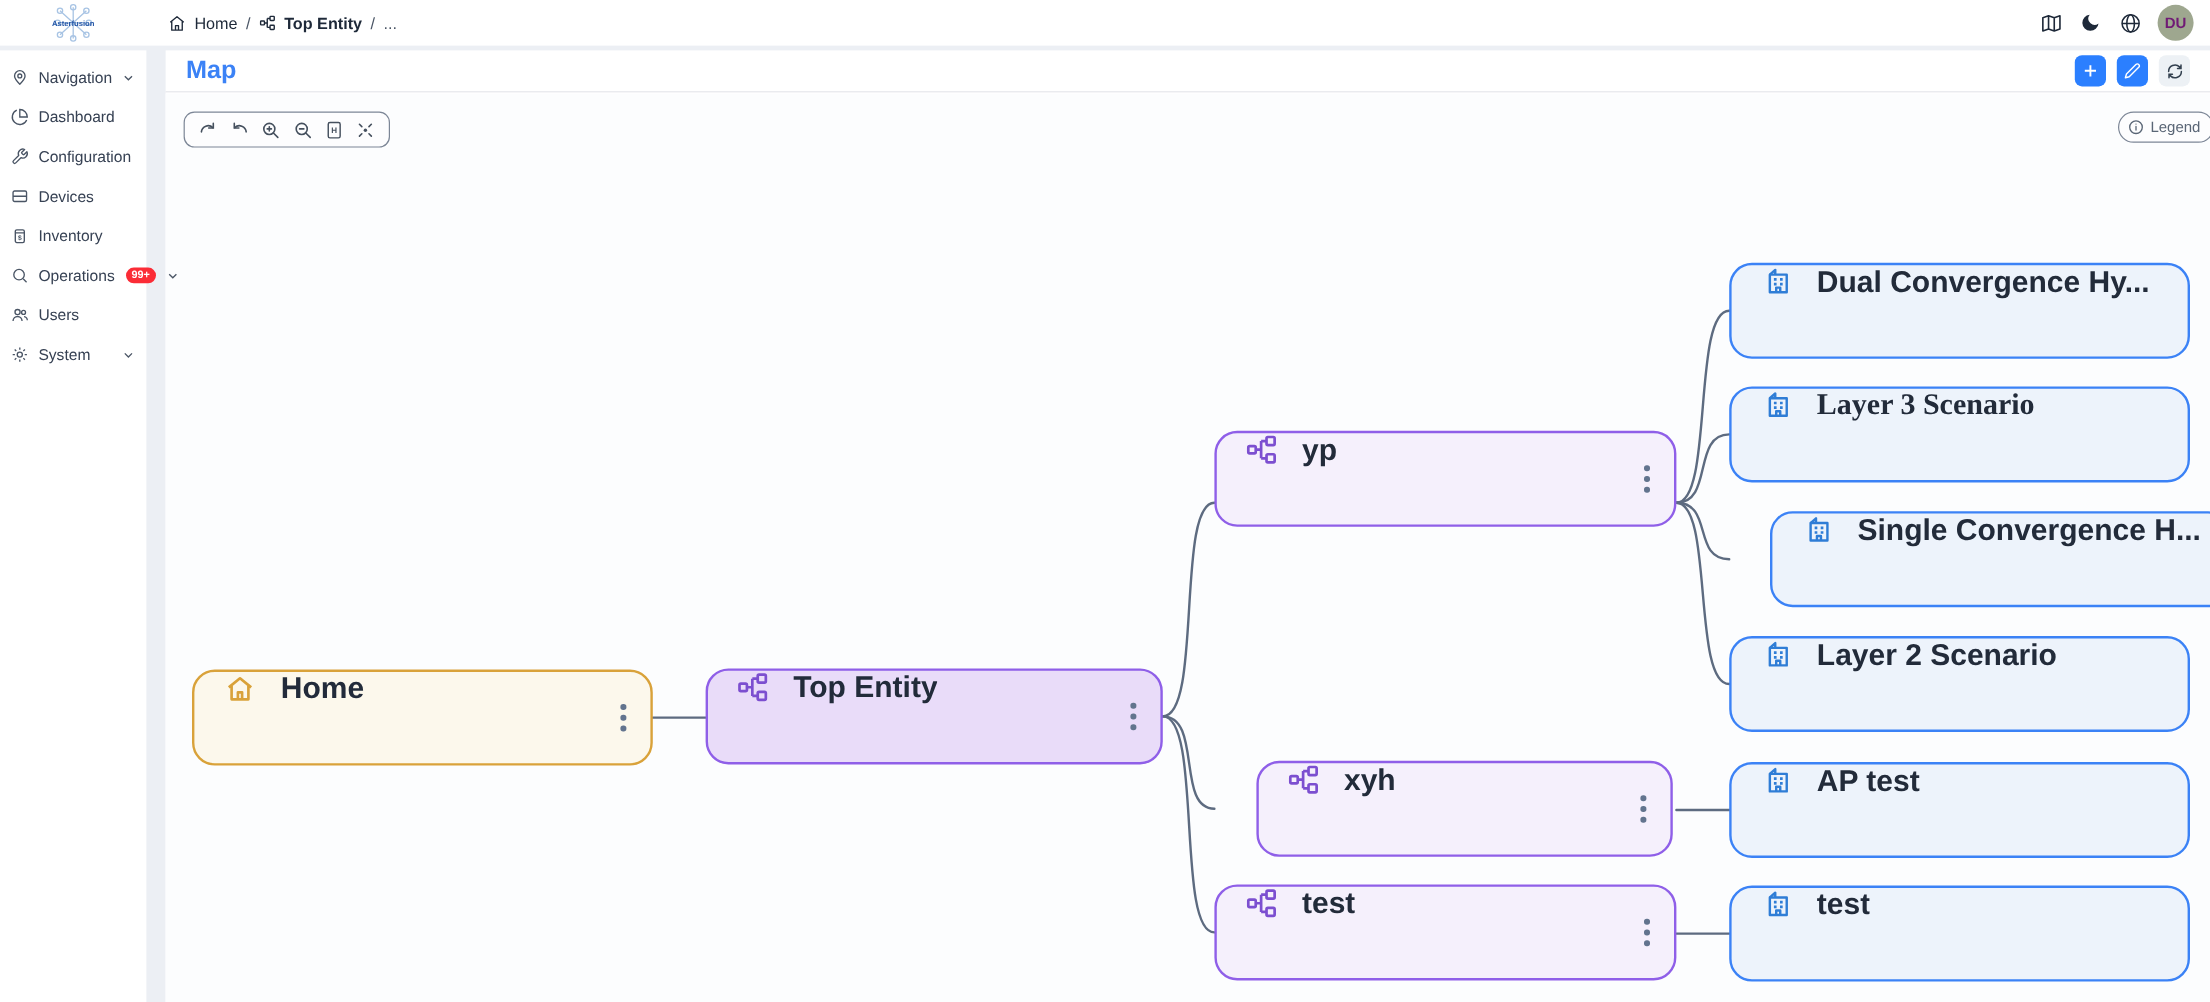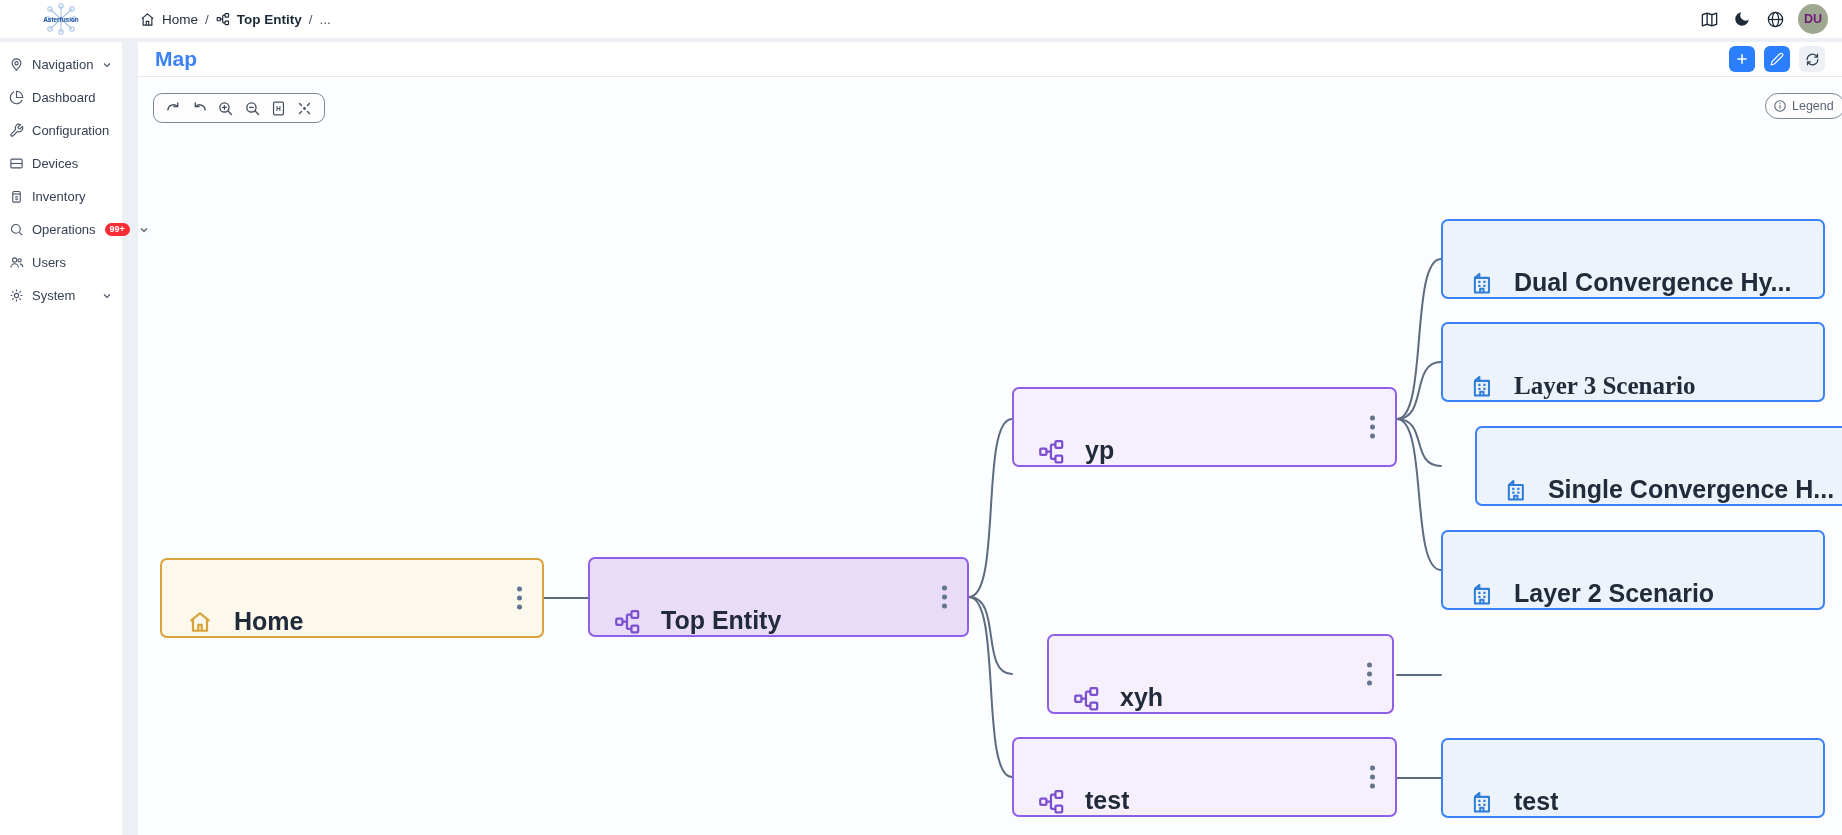--- a/index.html
+++ b/index.html
@@ -49,21 +49,21 @@
   .canvas-toolbar { position:absolute; left:153px; top:93px; width:172px; height:30px;
     background:#fdfdfe; border:1.4px solid #7c8696; border-radius:9px; display:flex;
     align-items:center; justify-content:space-around; padding:0 6px; z-index:10; }
   .tool-btn { width:20px; height:20px; display:flex; align-items:center; justify-content:center; cursor:pointer; }
   .legend-btn { position:absolute; left:1765px; top:93px; height:26px; padding:0 10px 0 7px;
     background:#fdfdfe; border:1.4px solid #7c8696; border-radius:13px; display:flex;
     align-items:center; gap:5px; font-size:12.5px; color:#5a6676; cursor:pointer; z-index:10; }
 
   
   .edges { position:absolute; left:0; top:0; z-index:6; pointer-events:none; }
-  .node { position:absolute; height:80px; border-radius:7px; display:flex; align-items:flex-end;
+  .node { position:absolute; height:80px; border-radius:19px; display:flex; align-items:flex-start;
     padding:0 24px; cursor:pointer; z-index:7; }
   .node .nlabel { font-size:25px; font-weight:700; color:#222b3a; margin-left:20px;
     white-space:nowrap; overflow:hidden; }
   .node-home { background:#fcf8ec; border:2.5px solid #d9a23a; }
   .node-root { background:#e9dcf9; border:2.5px solid #8f5fe8; }
   .node-group { background:#f5f0fc; border:2.5px solid #8f5fe8; }
   .node-leaf { background:#edf3fb; border:2.5px solid #3b82f6; }
   .kebab { position:absolute; right:16px; top:50%; transform:translateY(-50%);
     display:flex; flex-direction:column; gap:4.5px; padding:4px; cursor:pointer; }
   .kebab i { width:4.6px; height:4.6px; border-radius:50%; background:#62748e; display:block; }
@@ -317,21 +317,21 @@
       <rect x="15.5" y="15.6" width="6" height="6" rx="1"></rect>
     </svg>
     <span class="nlabel">Top Entity</span>
     <span class="kebab">
         <i></i>
         <i></i>
         <i></i>
       </span>
   </div>
 
-  <div class="node node-group" style="left:1012px; top:387px; width:385px;">
+  <div class="node node-group" style="left:1012px; top:359px; width:385px;">
     <svg width="27" height="27" viewBox="0 0 24 24" fill="none" stroke="#7c4fd0" stroke-width="2">
       <rect x="2" y="9.5" width="5.5" height="5.5" rx="1"></rect>
       <path d="M7.5 12.2h4M11.5 5.8v12.8M11.5 5.8h4M11.5 18.6h4"></path>
       <rect x="15.5" y="2.8" width="6" height="6" rx="1"></rect>
       <rect x="15.5" y="15.6" width="6" height="6" rx="1"></rect>
     </svg>
     <span class="nlabel">yp</span>
     <span class="kebab">
         <i></i>
         <i></i>
@@ -402,20 +402,29 @@
   <div class="node node-leaf" style="left:1441px; top:530px; width:384px;">
     <svg width="27" height="27" viewBox="0 0 24 24" fill="none" stroke="#2f7dd6" stroke-width="1.8" stroke-linejoin="round">
       <rect x="7" y="7" width="12.5" height="13"></rect>
         <path d="M7 7 11 3.5V7"></path>
       <path d="M10 10.5h2M14.5 10.5h2M10 14h2M14.5 14h2" stroke-width="2"></path>
         <path d="M11.7 20v-3.4h3V20"></path>
     </svg>
     <span class="nlabel">Layer 2 Scenario</span>
   </div>
 
+  <div class="node node-leaf" style="left:1441px; top:635px; width:384px;">
+    <svg width="27" height="27" viewBox="0 0 24 24" fill="none" stroke="#2f7dd6" stroke-width="1.8" stroke-linejoin="round">
+      <rect x="7" y="7" width="12.5" height="13"></rect>
+        <path d="M7 7 11 3.5V7"></path>
+      <path d="M10 10.5h2M14.5 10.5h2M10 14h2M14.5 14h2" stroke-width="2"></path>
+        <path d="M11.7 20v-3.4h3V20"></path>
+    </svg>
+    <span class="nlabel">AP test</span>
+  </div>
 
   <div class="node node-leaf" style="left:1441px; top:738px; width:384px;">
     <svg width="27" height="27" viewBox="0 0 24 24" fill="none" stroke="#2f7dd6" stroke-width="1.8" stroke-linejoin="round">
       <rect x="7" y="7" width="12.5" height="13"></rect>
         <path d="M7 7 11 3.5V7"></path>
       <path d="M10 10.5h2M14.5 10.5h2M10 14h2M14.5 14h2" stroke-width="2"></path>
         <path d="M11.7 20v-3.4h3V20"></path>
     </svg>
     <span class="nlabel">test</span>
   </div>

